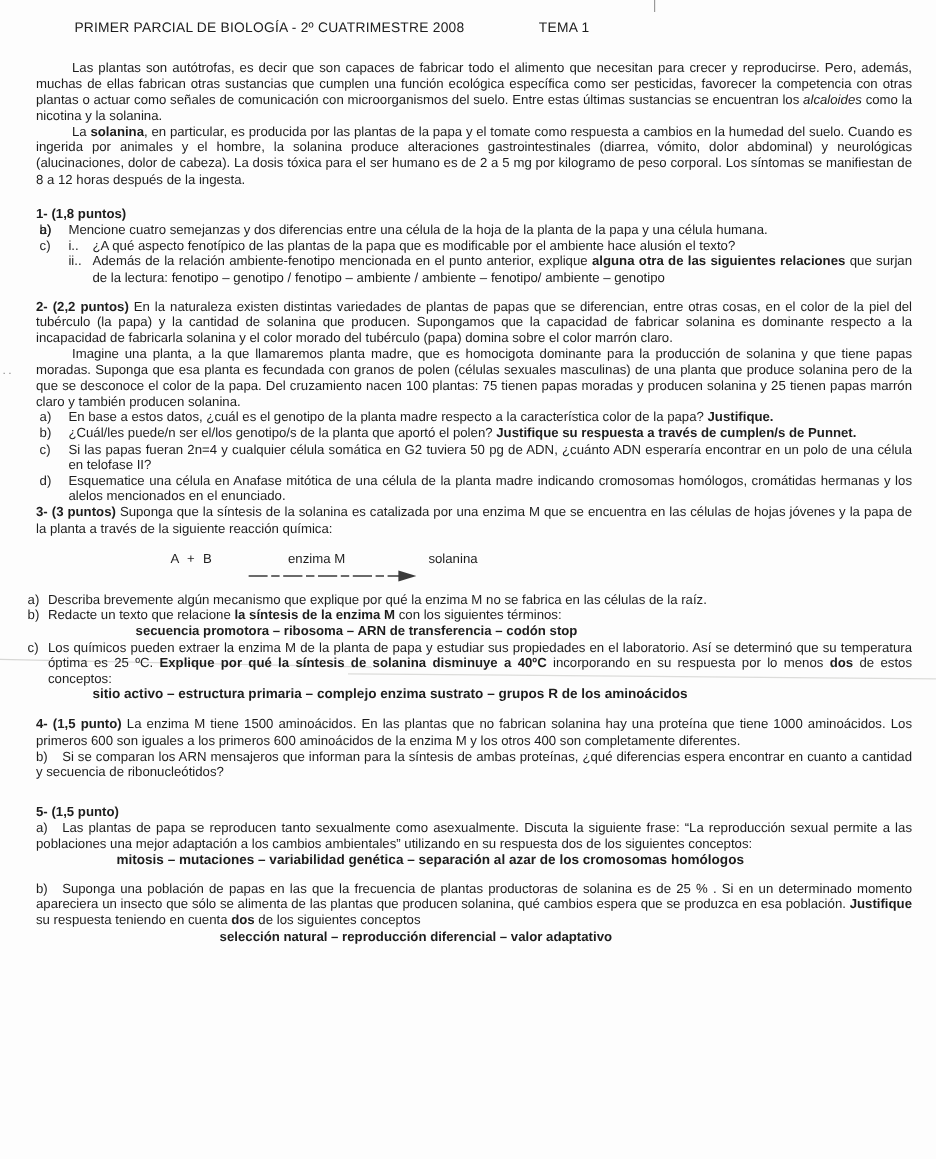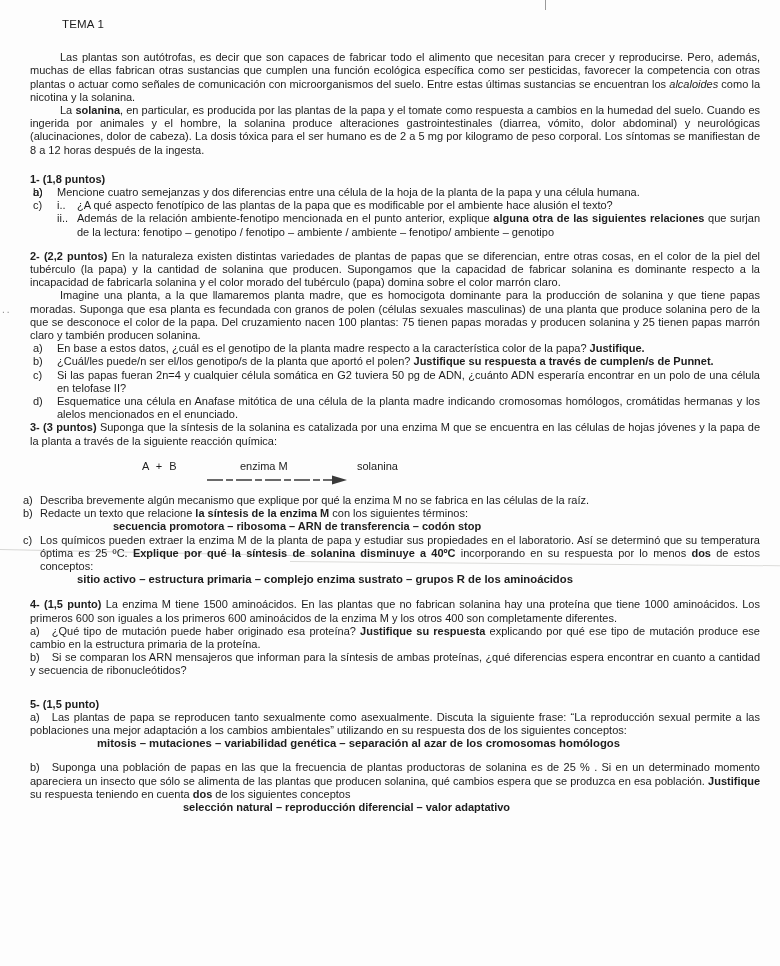--- a/index.html
+++ b/index.html
@@ -51,20 +51,21 @@
 
 <div class="page">
   <div class="artifact tick"></div>
   <div class="artifact wrinkle1"></div>
   <div class="artifact wrinkle2"></div>
   <div class="artifact dots">..</div>
 
   <div class="content">
 
     <div class="doc-header">
+      <span>PRIMER PARCIAL DE BIOLOGÍA -  2º CUATRIMESTRE 2008</span>
       <span>TEMA 1</span>
     </div>
 
     <p class="para indent"><span>Las plantas son autótrofas, es decir que son capaces de fabricar todo el alimento que necesitan para crecer y reproducirse. Pero, además, muchas de ellas fabrican otras sustancias que cumplen una función ecológica específica como ser pesticidas, favorecer la competencia con otras plantas o actuar como señales de comunicación con microorganismos del suelo. Entre estas últimas sustancias se encuentran los </span><span style="font-style: italic;">alcaloides</span><span> como la nicotina y la solanina.</span></p>
     <p class="para indent"><span>La </span><span style="font-weight: bold;">solanina</span><span>, en particular, es producida por las plantas de la papa y el tomate como respuesta a cambios en la humedad del suelo. Cuando es ingerida por animales y el hombre, la solanina produce alteraciones gastrointestinales (diarrea, vómito, dolor abdominal) y neurológicas (alucinaciones, dolor de cabeza). La dosis tóxica para el ser humano es de 2 a 5 mg por kilogramo de peso corporal. Los síntomas se manifiestan de 8 a 12 horas después de la ingesta.</span></p>
 
     <div class="qhead mt16">1-  (1,8 puntos)</div>
     <div class="item">
       <span class="lbl">a)</span>
     </div>
@@ -126,21 +127,20 @@
     </div>
     <div class="terms t1">secuencia promotora – ribosoma – ARN de transferencia – codón stop</div>
 
     <div class="q3item mt13">
       <span class="lbl">c)</span>
       <span><span>Los químicos pueden extraer la enzima M de la planta de papa y estudiar sus propiedades en el laboratorio.  Así se determinó que su temperatura óptima es 25 ºC.  </span><span style="font-weight: bold;">Explique por qué la síntesis de solanina disminuye a 40ºC</span><span> incorporando en su respuesta por lo menos </span><span style="font-weight: bold;">dos</span><span> de estos conceptos:</span></span>
     </div>
     <div class="terms t2">sitio activo – estructura primaria – complejo enzima sustrato – grupos R de los aminoácidos</div>
 
     <p class="para mt12"><span style="font-weight: bold;">4- (1,5 punto)</span><span> La enzima M tiene 1500 aminoácidos. En las plantas que no fabrican solanina hay una proteína que tiene 1000 aminoácidos. Los primeros 600 son iguales a los primeros 600 aminoácidos de la enzima M y los otros 400 son completamente diferentes.</span></p>
-    <p class="para"><span class="plabel">a)</span><span><span>¿Qué tipo de mutación puede haber originado esa proteína? </span><span style="font-weight: bold;">Justifique su respuesta</span><span> explicando por qué ese tipo de mutación produce ese cambio en la estructura primaria de la proteína.</span></span></p>
     <p class="para"><span class="plabel">b)</span><span><span>Si se comparan los ARN mensajeros que informan para la síntesis de ambas proteínas, ¿qué diferencias espera encontrar en cuanto a cantidad y secuencia de ribonucleótidos?</span></span></p>
 
     <div class="qhead mt20">5- (1,5 punto)</div>
     <p class="para"><span class="plabel">a)</span><span><span>Las plantas de papa se reproducen tanto sexualmente como  asexualmente. Discuta la siguiente frase: “La reproducción sexual permite a las poblaciones una mejor adaptación a los cambios ambientales” utilizando en su respuesta dos de los siguientes conceptos:</span></span></p>
     <div class="terms t3">mitosis – mutaciones – variabilidad genética – separación al azar de los cromosomas homólogos</div>
 
     <p class="para mt11"><span class="plabel">b)</span><span><span>Suponga una población de papas en las que la frecuencia de plantas productoras de solanina es de 25 % . Si en un determinado momento apareciera un insecto que sólo se alimenta de las plantas que producen solanina, qué cambios espera que se produzca en esa población.  </span><span style="font-weight: bold;">Justifique</span><span> su respuesta teniendo en cuenta </span><span style="font-weight: bold;">dos</span><span> de los siguientes conceptos</span></span></p>
     <div class="terms t4">selección natural – reproducción diferencial – valor adaptativo</div>
 
   </div>

